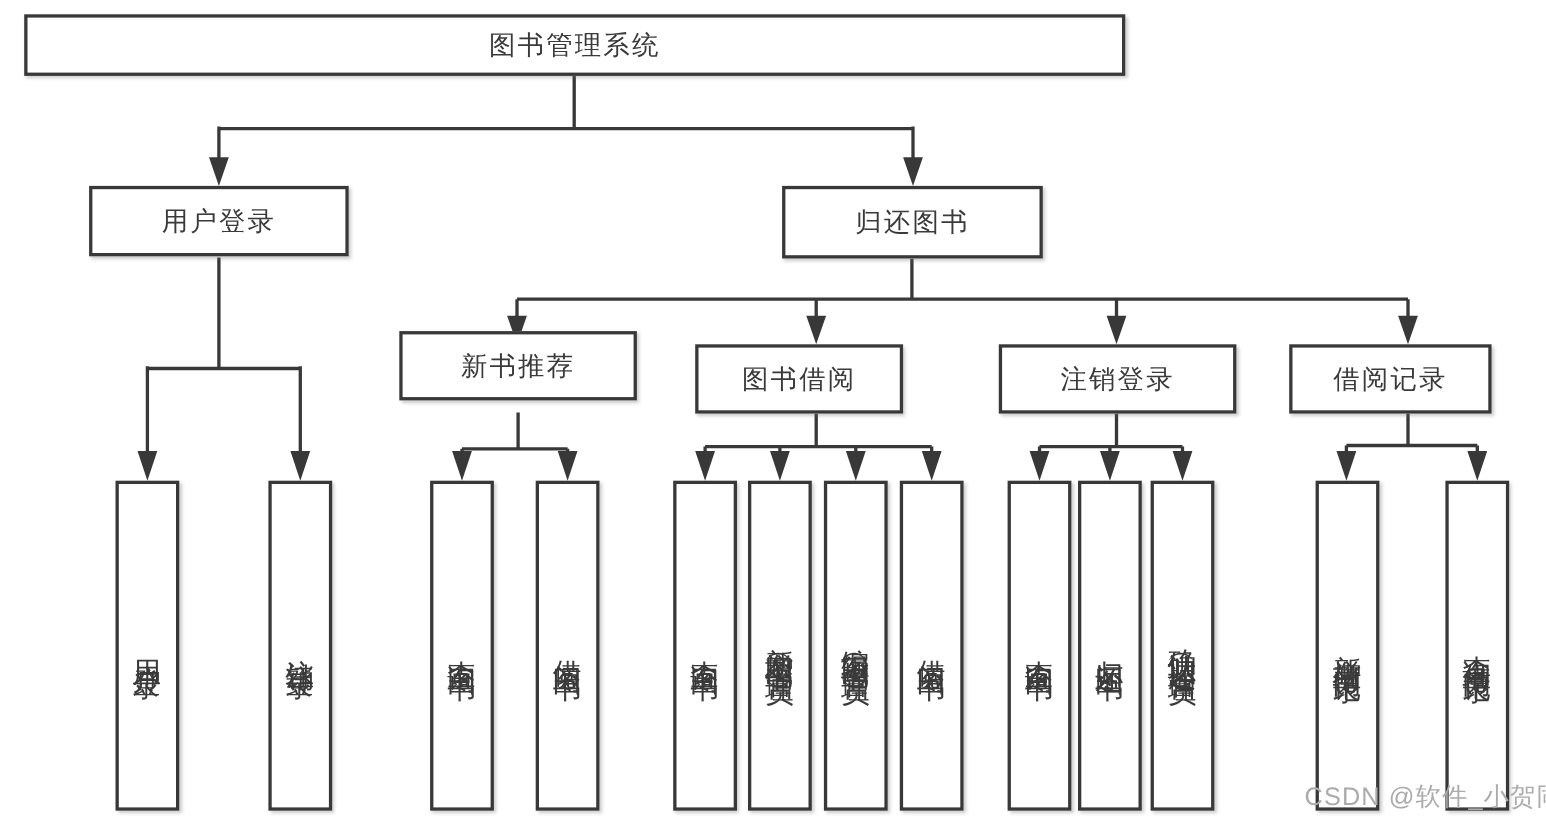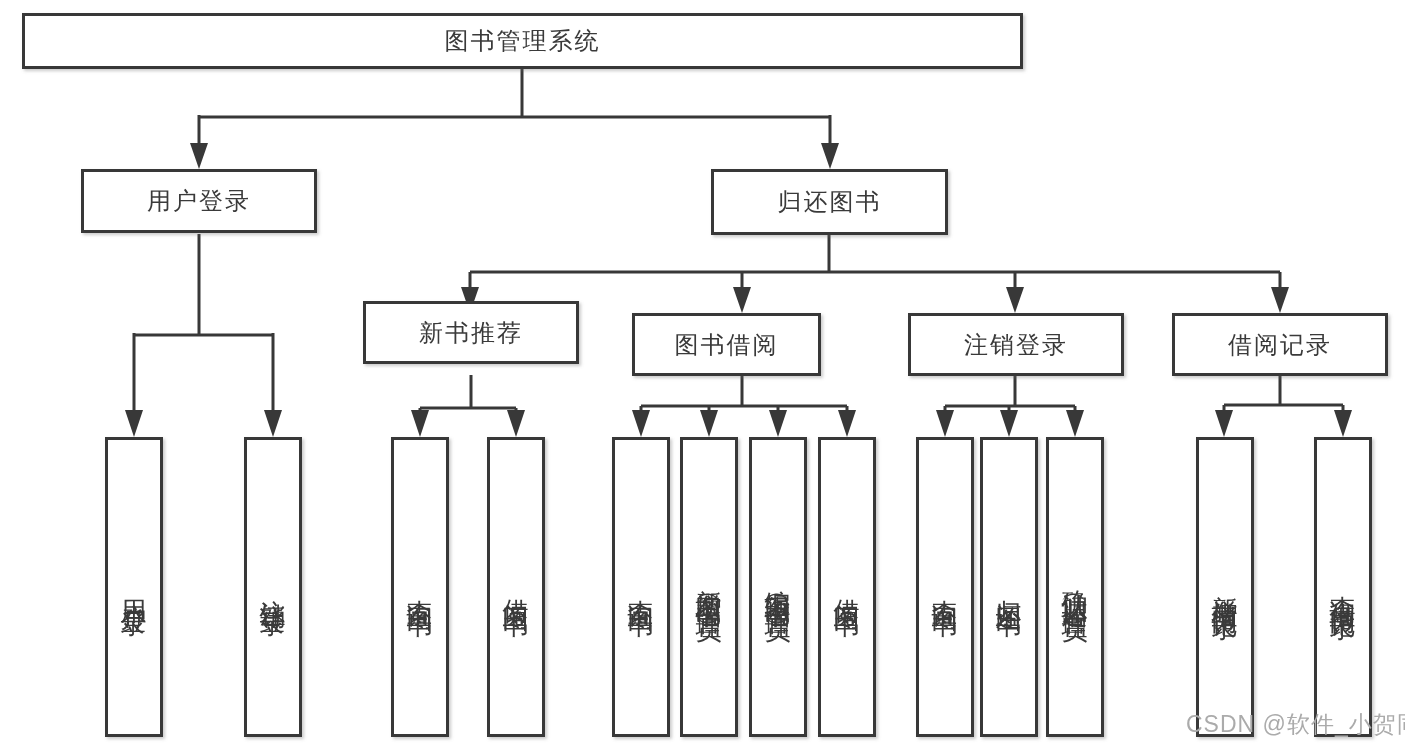--- a/index.html
+++ b/index.html
@@ -79,21 +79,21 @@
 
   <div class="box" style="left:363px;top:301px;width:216px;height:63px">
     <span class="hlabel">新书推荐</span>
   </div>
   <div class="box" style="left:632px;top:313px;width:189px;height:63px">
     <span class="hlabel">图书借阅</span>
   </div>
   <div class="box" style="left:908px;top:313px;width:216px;height:63px">
     <span class="hlabel">注销登录</span>
   </div>
-  <div class="box" style="left:1172px;top:313px;width:216px;height:63px">
+  <div class="box" style="left:1172px;top:313px;width:184px;height:63px">
     <span class="hlabel">借阅记录</span>
   </div>
 
   <div class="box" style="left:105px;top:437px;width:58px;height:300px">
     <span class="vlabel">用户登录</span>
   </div>
   <div class="box" style="left:244px;top:437px;width:58px;height:300px">
     <span class="vlabel">注销登录</span>
   </div>
 

